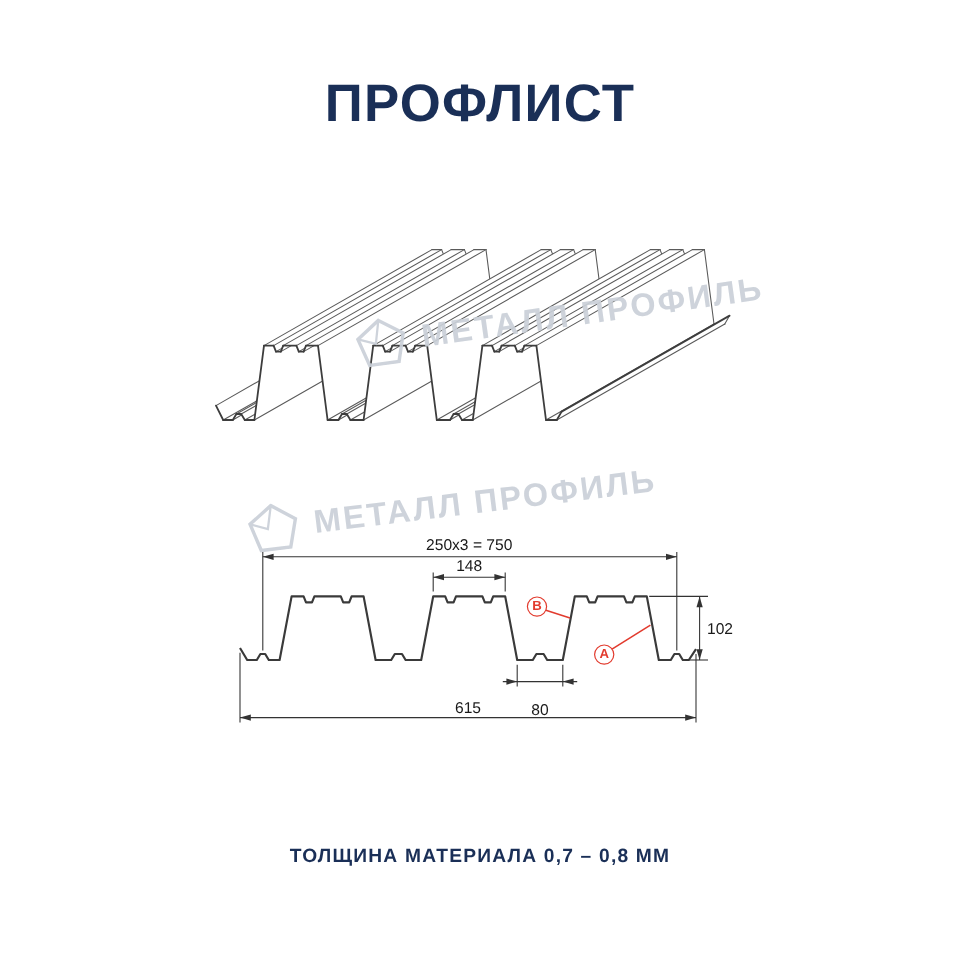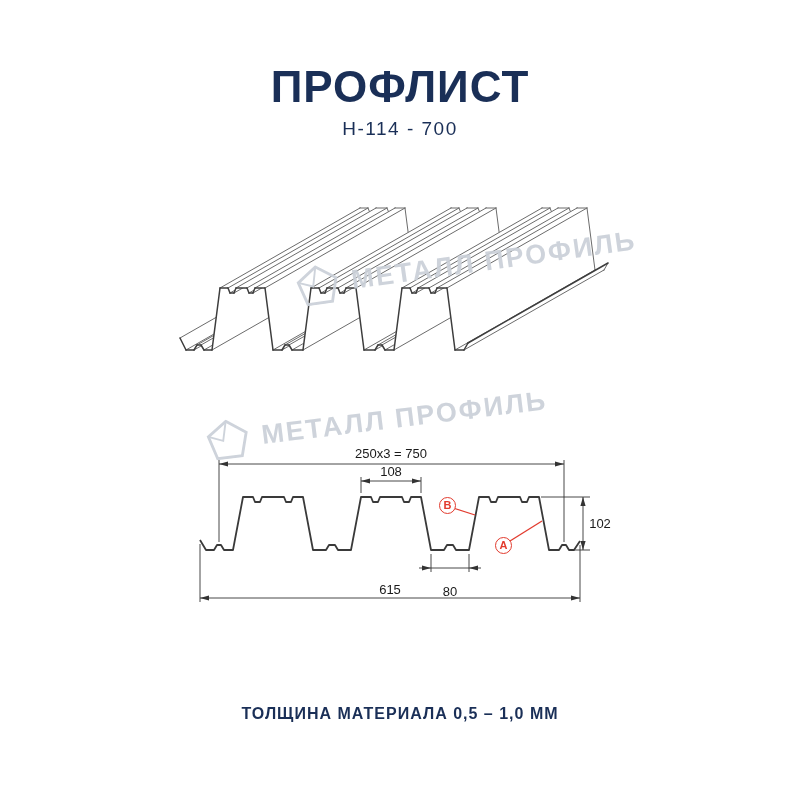--- a/index.html
+++ b/index.html
@@ -31,21 +31,20 @@
                text-align:center;font-weight:bold;background:#fff;}
   .footer{position:absolute;top:705px;left:0;width:100%;text-align:center;
           font-size:16px;font-weight:bold;color:#1a2f57;letter-spacing:1px;}
 </style>
 </head>
 <body>
 
 <div class="page">
 
   <div class="title">ПРОФЛИСТ</div>
-  <div class="subtitle">Н-114 - 700</div>
 
   <svg id="svg3d" class="drawing" width="470" height="195" viewBox="0 0 470 195">
       <polygon points="10,158 16,170 156,90 150,78" class="face"></polygon>
       <line x1="10" y1="158" x2="150" y2="78" class="edge"></line>
       <line x1="150" y1="78" x2="156" y2="90" class="edge"></line>
       <line x1="10" y1="158" x2="16" y2="170" class="front"></line>
       <polygon points="16,170 24,170 164,90 156,90" class="face"></polygon>
       <line x1="16" y1="170" x2="156" y2="90" class="edge"></line>
       <line x1="156" y1="90" x2="164" y2="90" class="edge"></line>
       <line x1="16" y1="170" x2="24" y2="170" class="front"></line>
@@ -289,23 +288,23 @@
       <line x1="15" y1="94" x2="15" y2="152" class="dim"></line>
       <line x1="395" y1="95" x2="395" y2="152" class="dim"></line>
       <line x1="15" y1="148" x2="395" y2="148" class="dim"></line>
       <path d="M0 0 L-9 -2.6 L-9 2.6 Z" transform="translate(15 148) rotate(180)" class="ah"></path>
       <path d="M0 0 L-9 -2.6 L-9 2.6 Z" transform="translate(395 148) rotate(0)" class="ah"></path>
       <line x1="268" y1="58" x2="290" y2="65" class="red"></line>
       <line x1="325" y1="91" x2="357" y2="71" class="red"></line>
     </svg>
 
   <div class="dimlabel" style="left:391px;top:446px;">250x3 = 750</div>
-  <div class="dimlabel" style="left:391px;top:464px;">108</div>
+  <div class="dimlabel" style="left:391px;top:464px;">148</div>
   <div class="dimlabel" style="left:600px;top:516px;">102</div>
   <div class="dimlabel" style="left:450px;top:552px;margin-top:32px;">80</div>
   <div class="dimlabel" style="left:390px;top:582px;">615</div>
 
   <div class="face-marker" style="left:439px;top:497px;">B</div>
   <div class="face-marker" style="left:495px;top:537px;">A</div>
 
-  <div class="footer">ТОЛЩИНА МАТЕРИАЛА 0,5 – 1,0 ММ</div>
+  <div class="footer">ТОЛЩИНА МАТЕРИАЛА 0,7 – 0,8 ММ</div>
 
 </div>
 
 </body></html>

